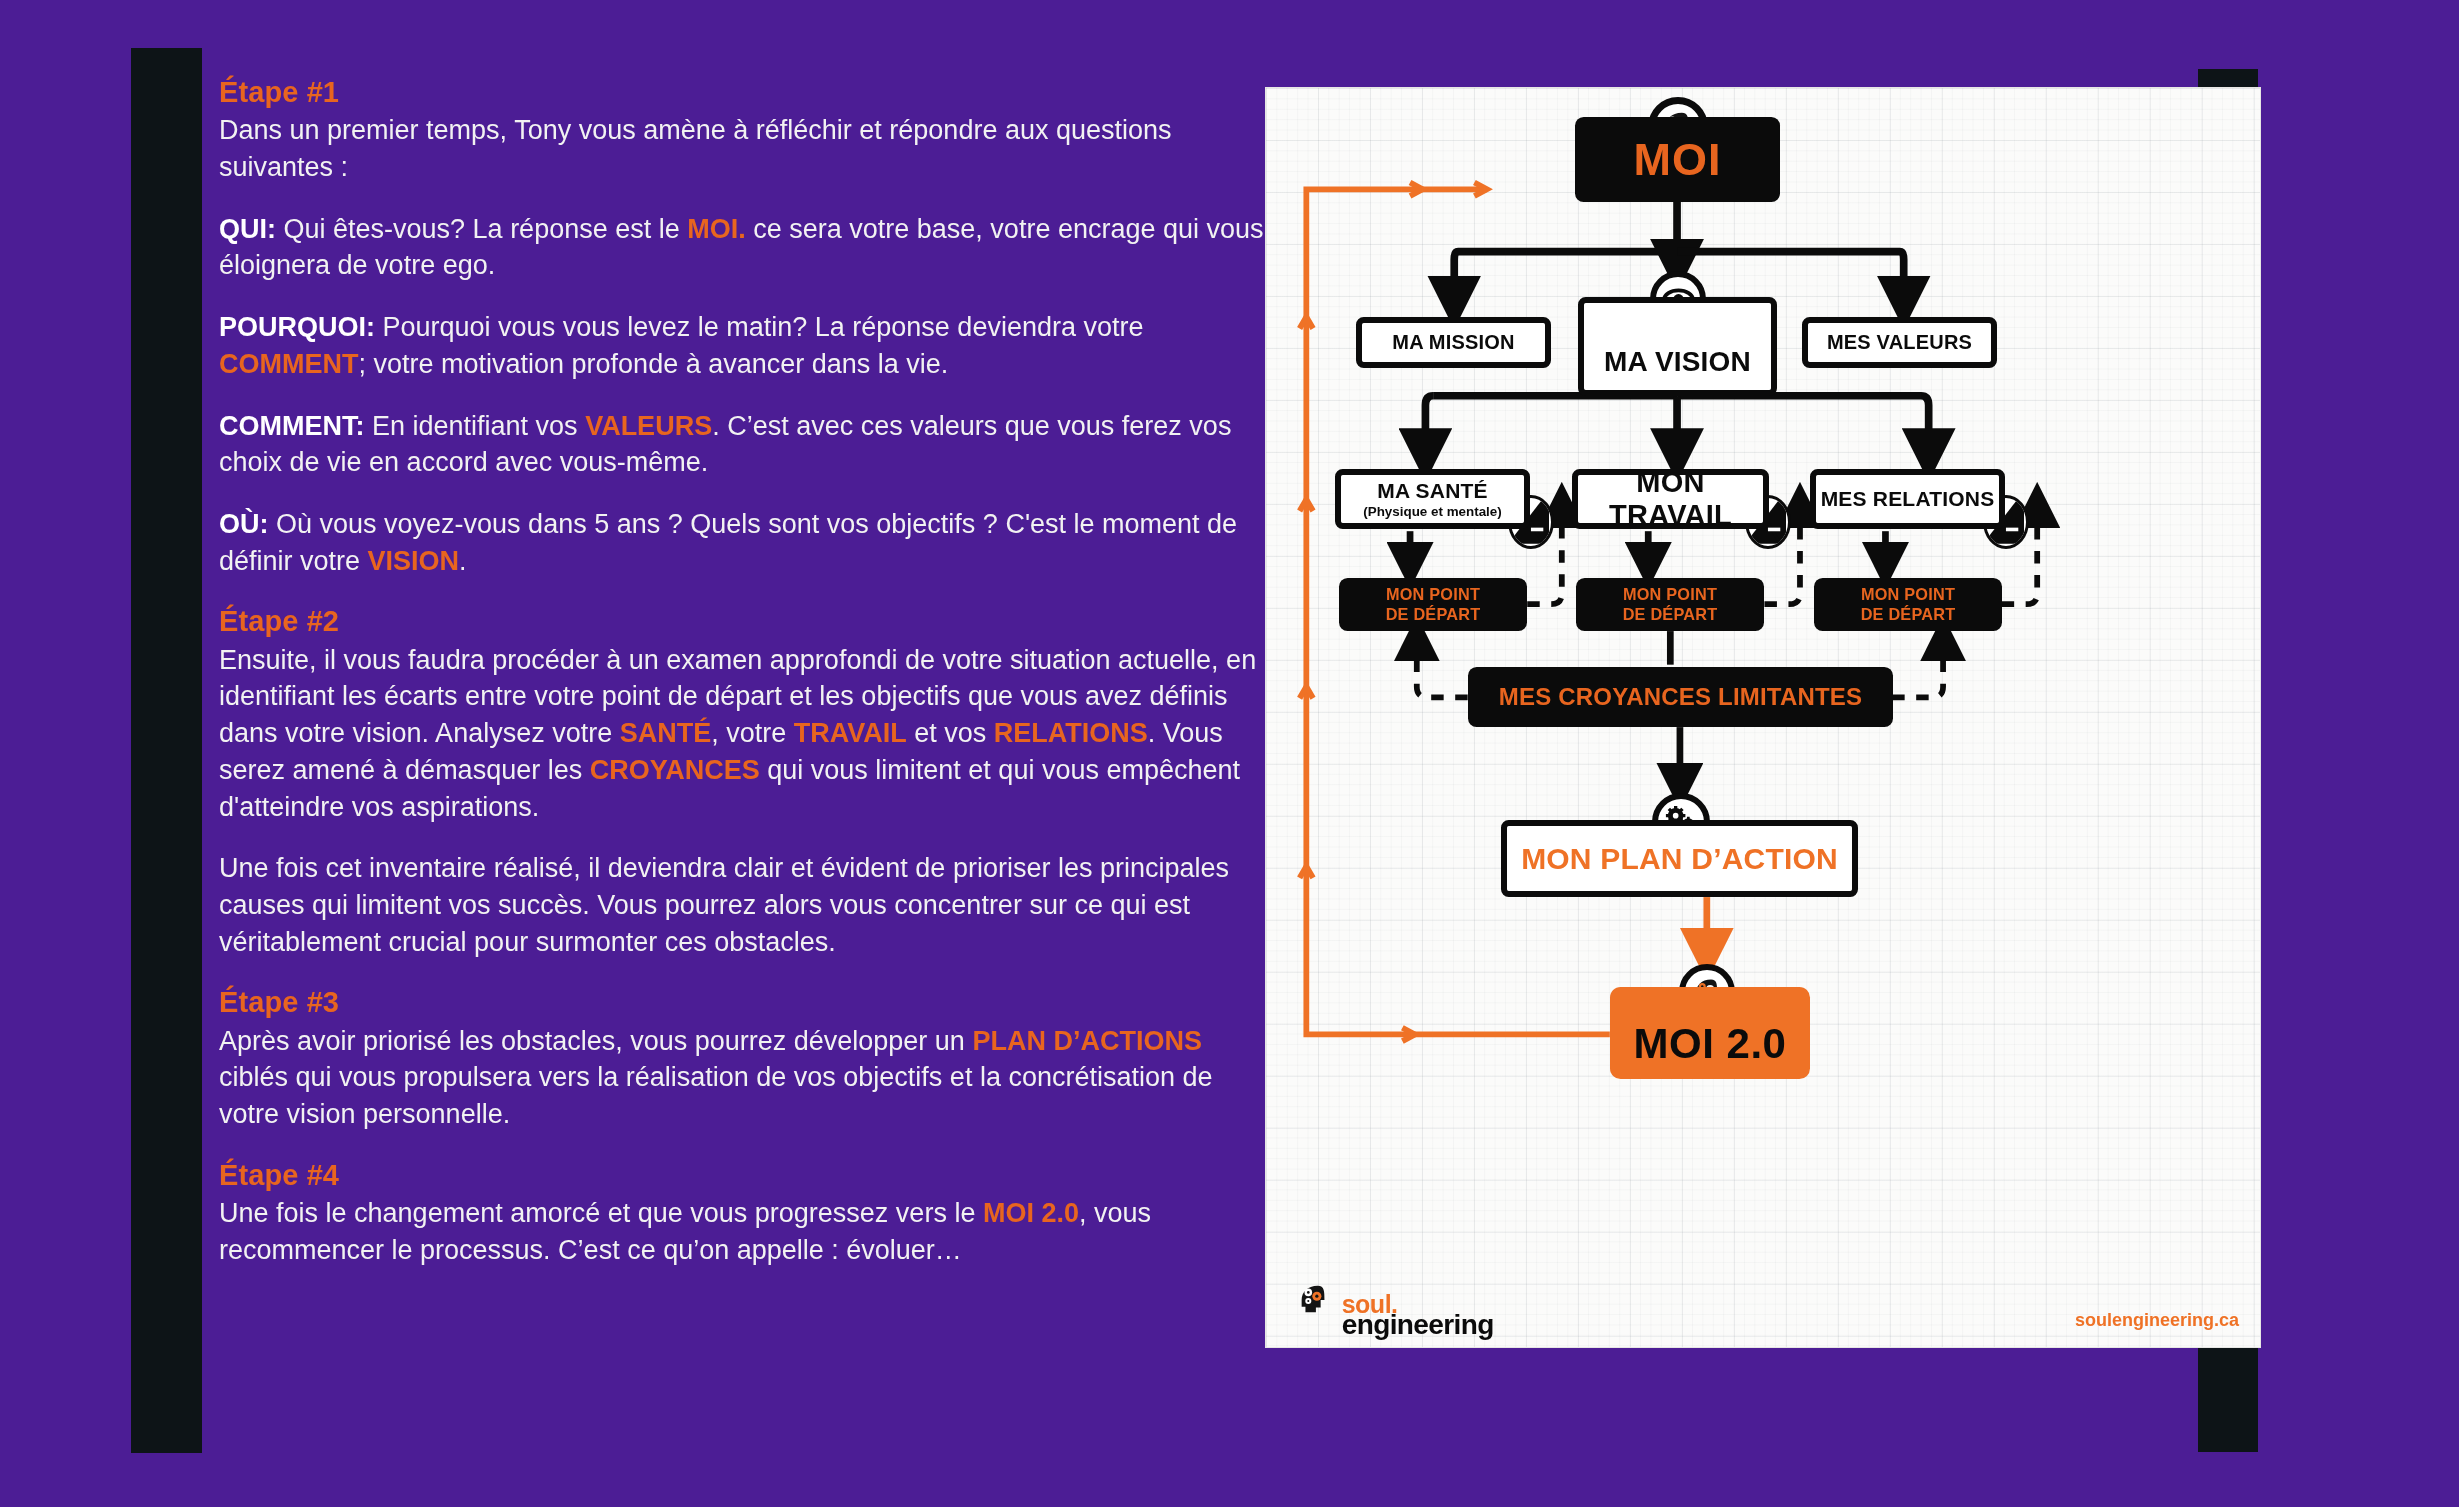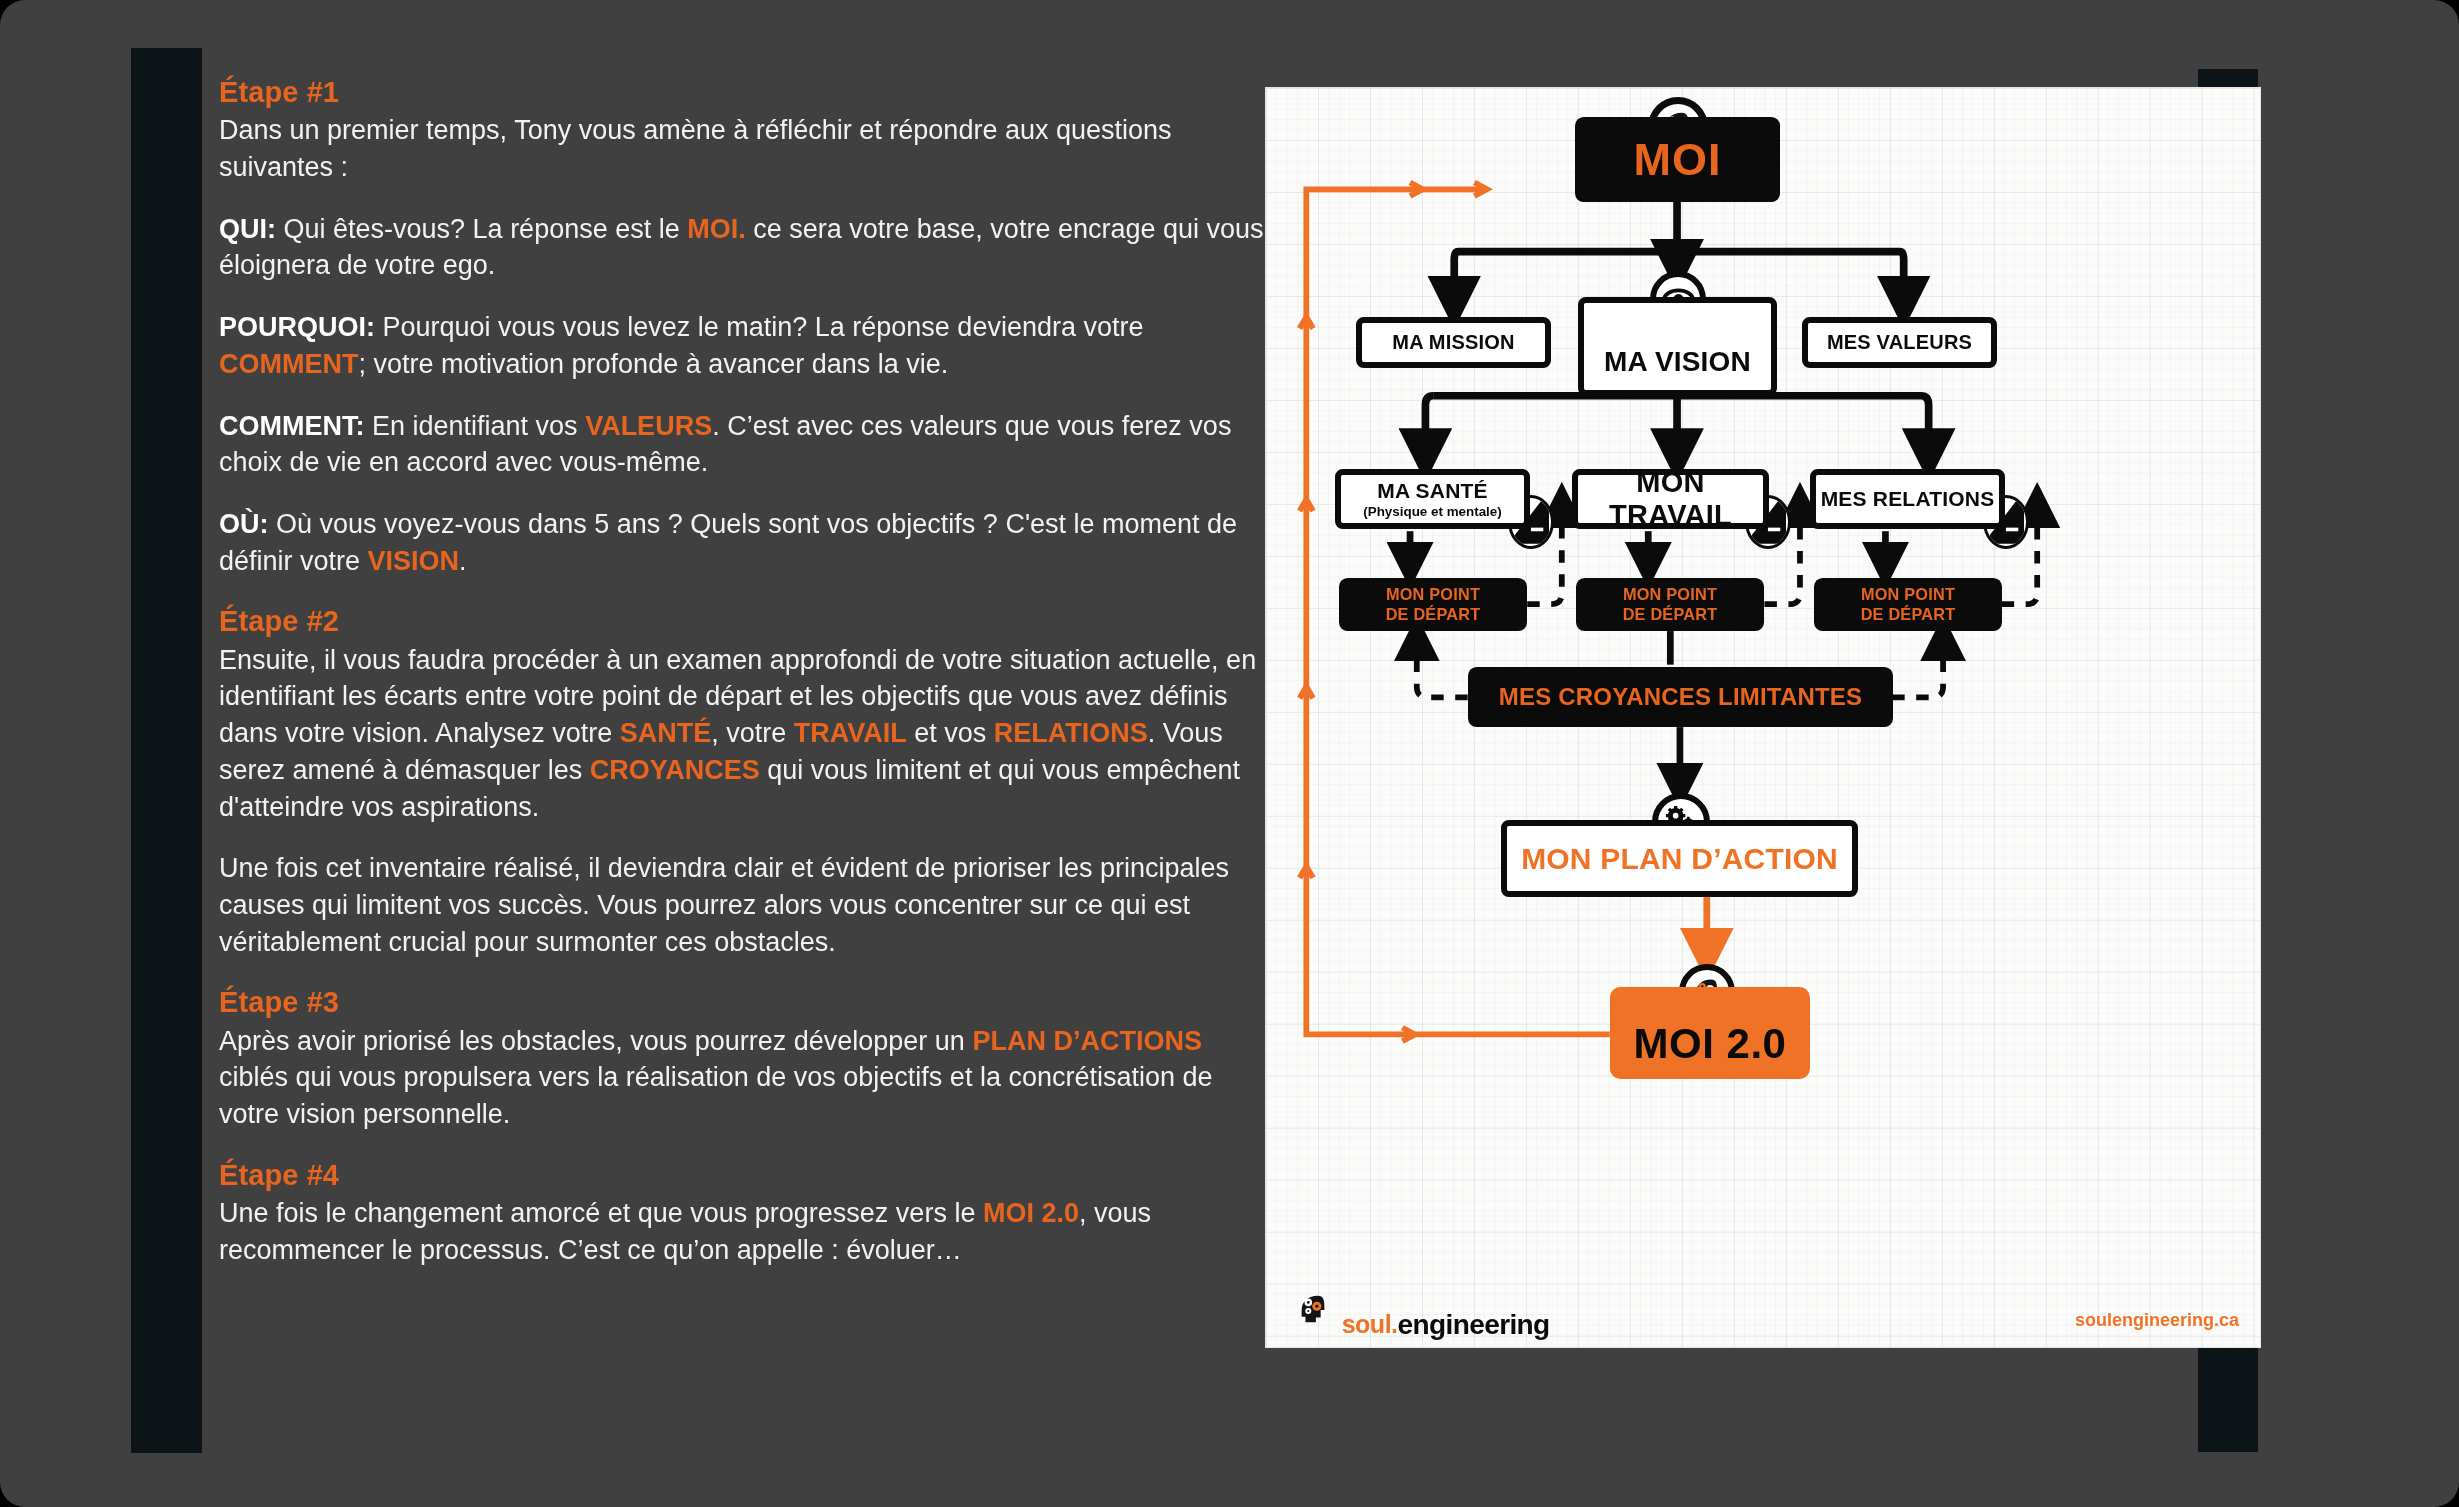--- a/index.html
+++ b/index.html
@@ -1,19 +1,19 @@
 <!DOCTYPE html>
 <html><head>
 <meta charset="utf-8">
 <style>
   html,body{margin:0;padding:0;background:#000;}
   body{width:2459px;height:1507px;overflow:hidden;font-family:"Liberation Sans",sans-serif;}
 
   
-  #page{position:relative;width:2459px;height:1507px;background:#404040;border-radius:25px;}
+  #page{position:relative;width:2459px;height:1507px;background:#4c1d95;}
   #left-strip{position:absolute;left:131px;top:48px;width:71px;height:1405px;background:#0d1417;}
   #right-strip{position:absolute;left:2198px;top:69px;width:60px;height:1383px;background:#0d1417;}
 
   
   #text-col{position:absolute;left:219px;top:75px;width:1047px;color:#fff;}
   .step-title{color:#e8651f;font-weight:bold;font-size:29px;line-height:1.22;margin:0 0 1.9px 0;letter-spacing:0.1px;}
   .para{font-size:27px;line-height:1.36;margin:0 0 25px 0;color:#f2f2f2;font-weight:350;}
   .para:last-child{margin-bottom:9px;}
   .lead{font-weight:bold;color:#fff;}
   .hl{color:#e8651f;font-weight:bold;}
@@ -67,21 +67,21 @@
   
   .pm{position:absolute;width:46px;height:54px;border-radius:50%;border:3.8px solid #0b0b0b;
       overflow:hidden;box-sizing:border-box;background:#fff;}
   #pm1{left:242px;top:407px;}
   #pm2{left:479px;top:407px;}
   #pm3{left:717px;top:407px;}
 
   
   #footer{position:absolute;left:0;bottom:0;width:994px;height:69px;}
   #logo{position:absolute;left:27px;bottom:9.6px;display:flex;align-items:center;gap:6.7px;}
-  #logo-txt{display:flex;flex-direction:row;line-height:.82;margin-top:32px;}
+  #logo-txt{display:flex;flex-direction:column;line-height:.82;margin-top:32px;}
   #logo-soul{color:#ef7226;font-size:25px;font-weight:bold;letter-spacing:-0.5px;}
   #logo-eng{color:#0b0b0b;font-size:28px;font-weight:bold;letter-spacing:-0.6px;}
   #site{position:absolute;right:21px;bottom:16.3px;color:#ef7226;font-size:18px;font-weight:bold;}
 </style>
 </head>
 <body>
 
 <div id="page">
 
   <div id="left-strip"></div>

